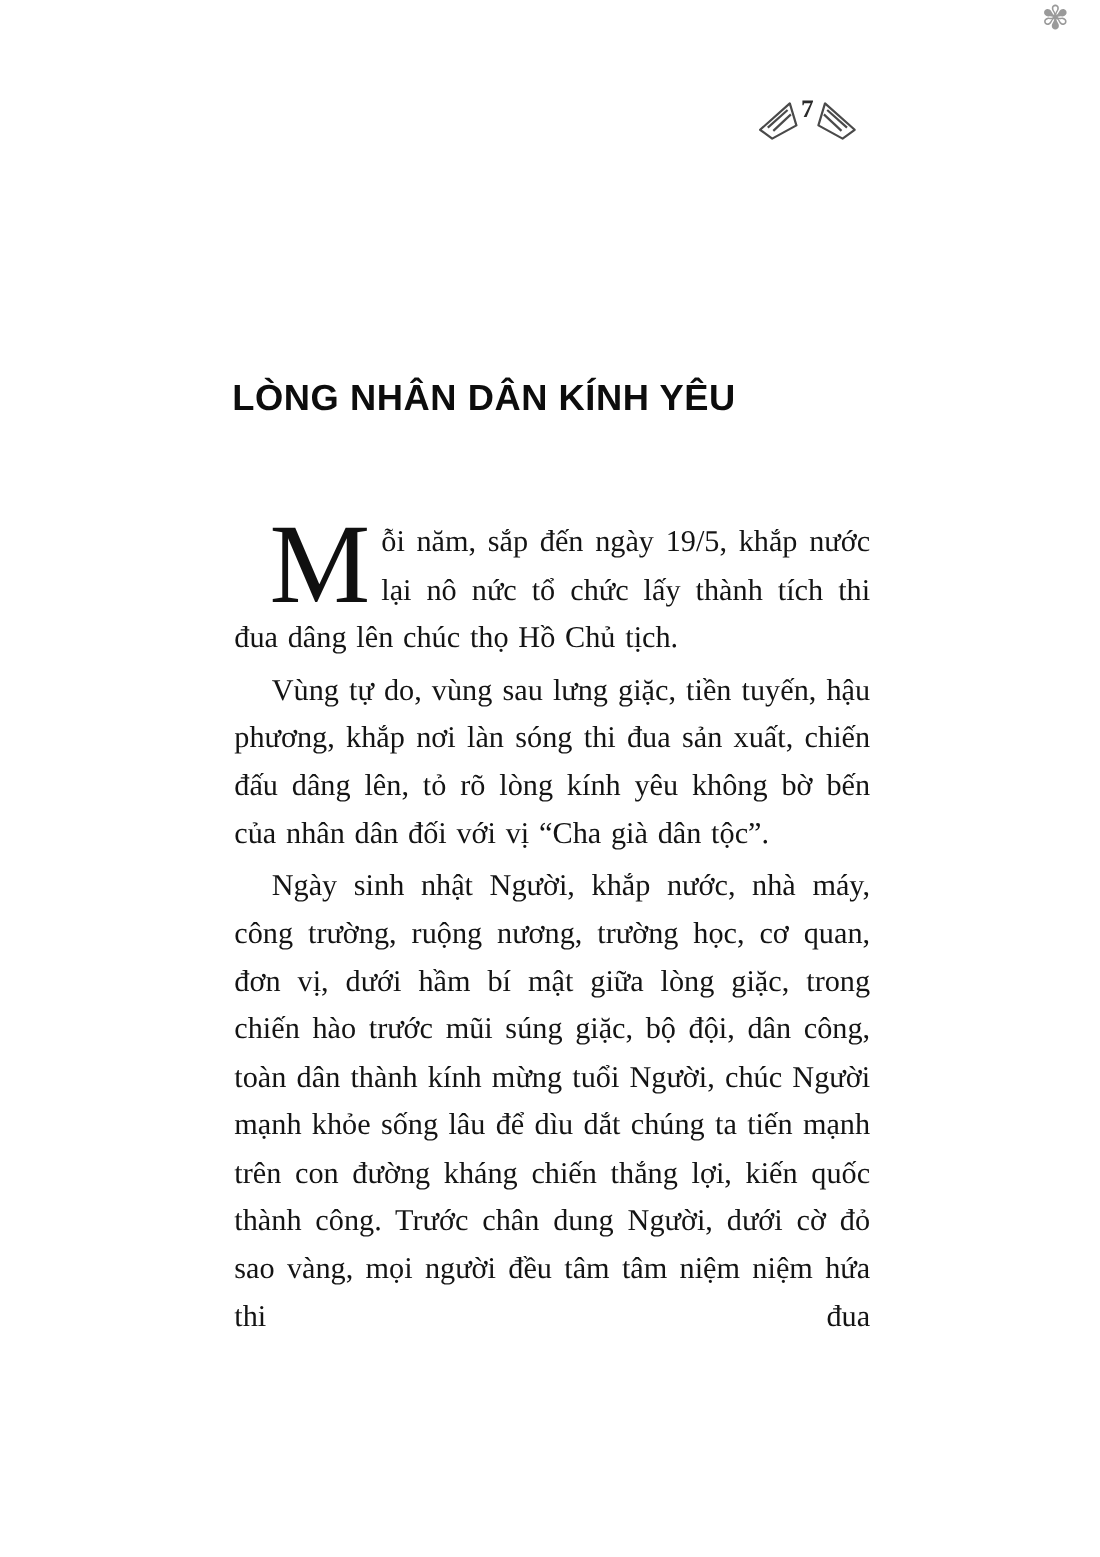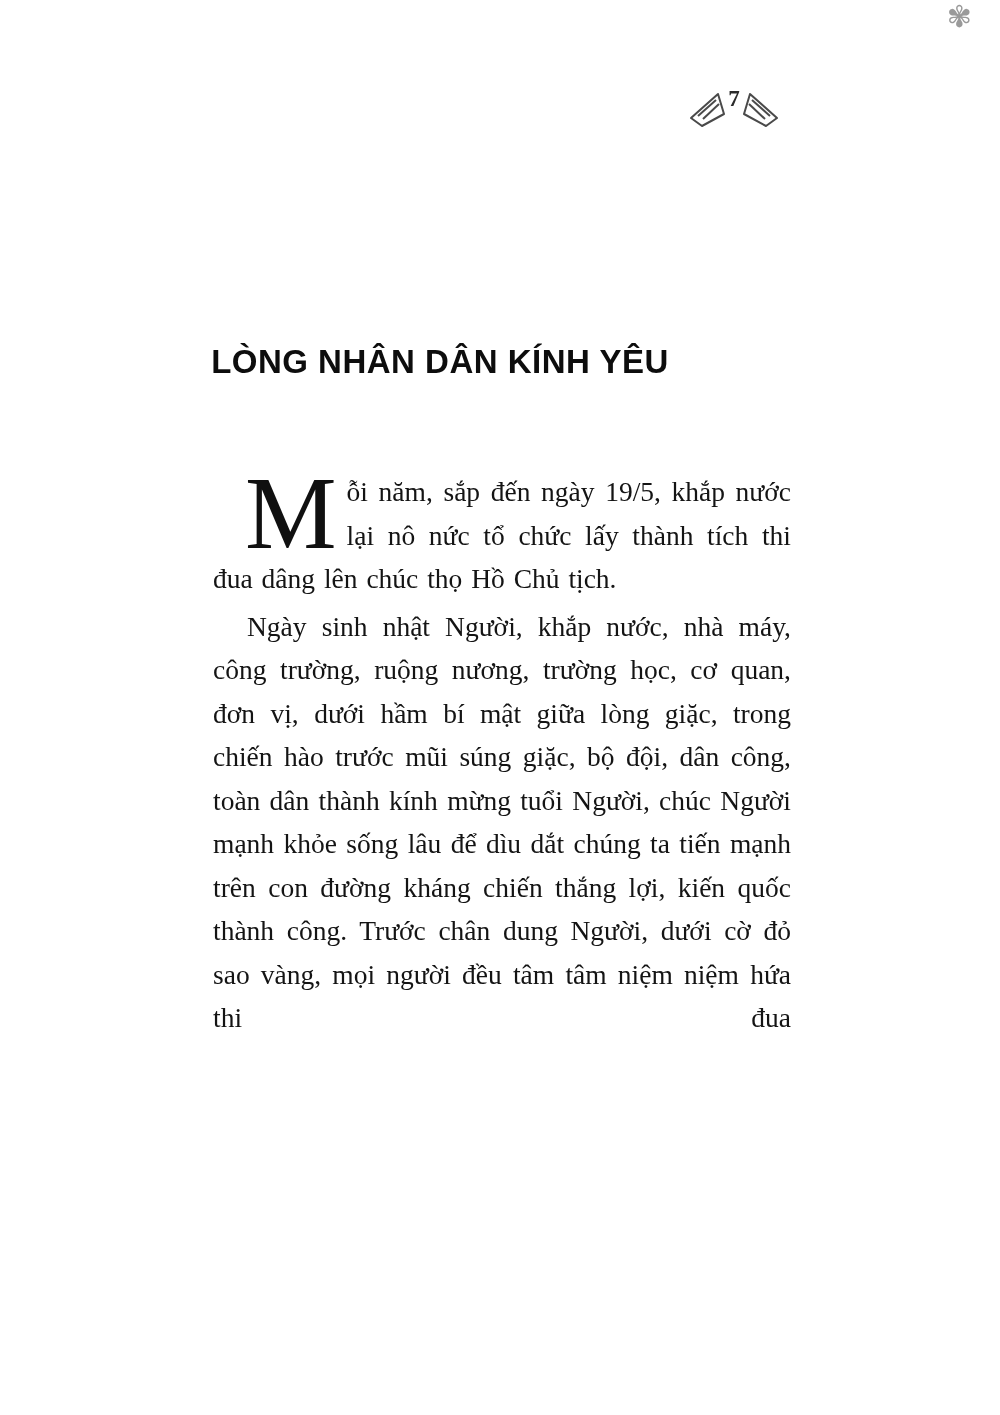--- a/index.html
+++ b/index.html
@@ -129,20 +129,23 @@
   <div class="chapter-title">
     <div>LÒNG NHÂN DÂN KÍNH YÊU</div>
   </div>
 
   <div class="body-column">
 
     <p class="body-para">
       <span class="dropcap">M</span><span>ỗi năm, sắp đến ngày 19/5, khắp nước lại nô nức tổ chức lấy thành tích thi đua dâng lên chúc thọ Hồ Chủ tịch.</span>
     </p>
 
+    <p class="body-para indented">
+      <span>Vùng tự do, vùng sau lưng giặc, tiền tuyến, hậu phương, khắp nơi làn sóng thi đua sản xuất, chiến đấu dâng lên, tỏ rõ lòng kính yêu không bờ bến của nhân dân đối với vị “Cha già dân tộc”.</span>
+    </p>
 
     <p class="body-para indented runs-on">
       <span>Ngày sinh nhật Người, khắp nước, nhà máy, công trường, ruộng nương, trường học, cơ quan, đơn vị, dưới hầm bí mật giữa lòng giặc, trong chiến hào trước mũi súng giặc, bộ đội, dân công, toàn dân thành kính mừng tuổi Người, chúc Người mạnh khỏe sống lâu để dìu dắt chúng ta tiến mạnh trên con đường kháng chiến thắng lợi, kiến quốc thành công. Trước chân dung Người, dưới cờ đỏ sao vàng, mọi người đều tâm tâm niệm niệm hứa thi đua</span>
     </p>
 
   </div>
 
 </div>
 
 </body></html>

